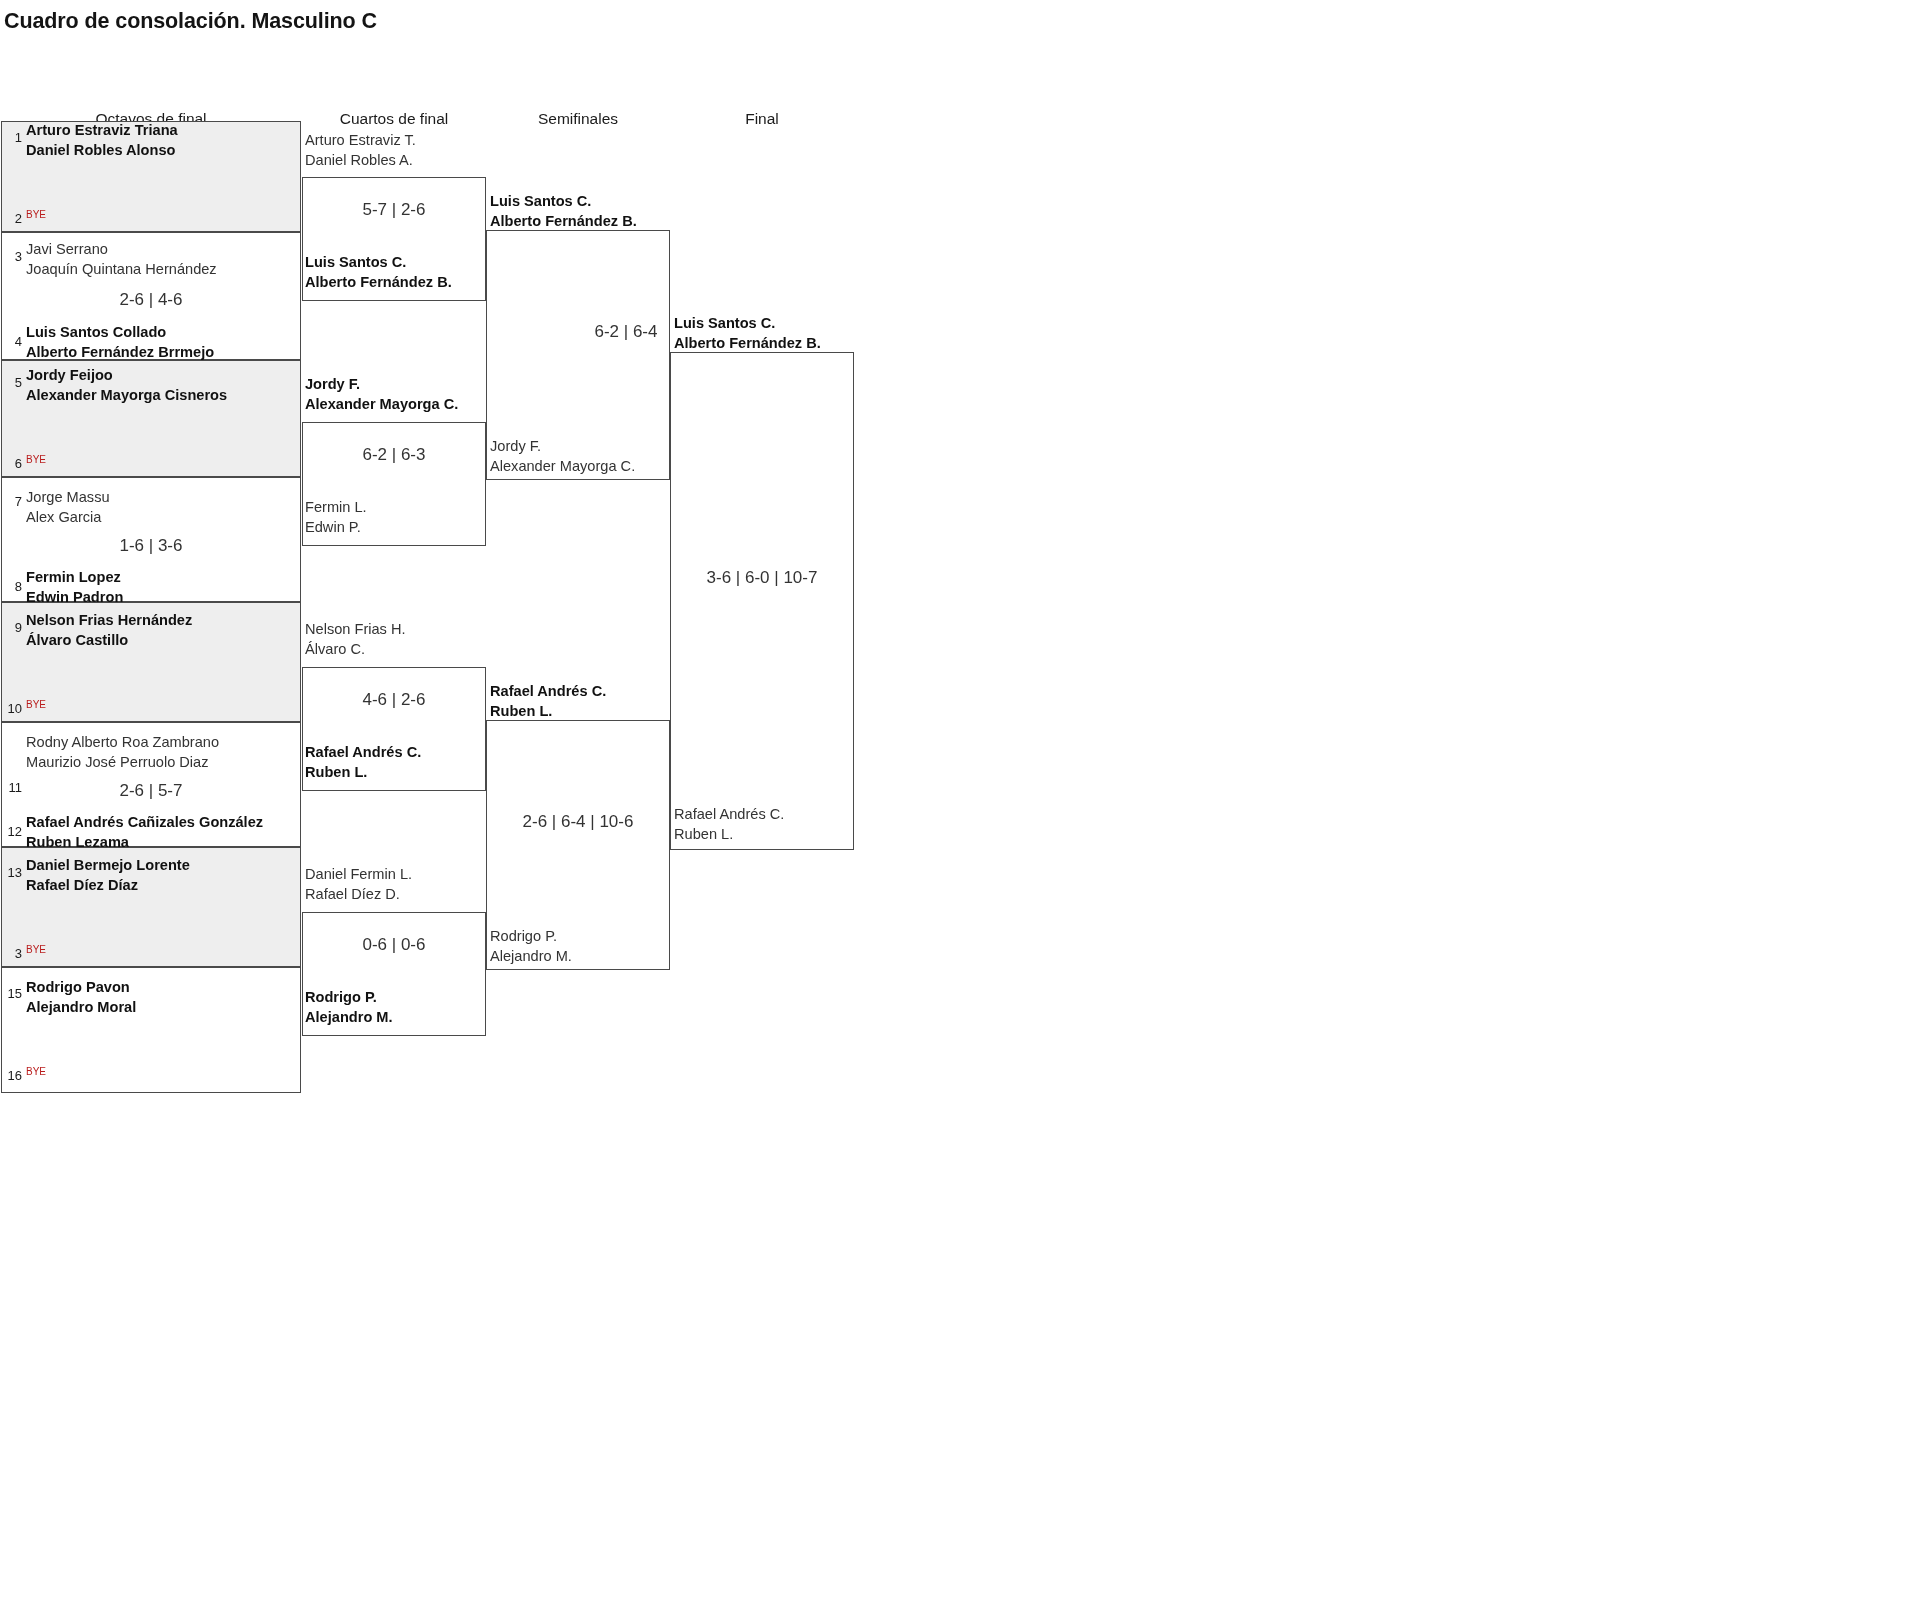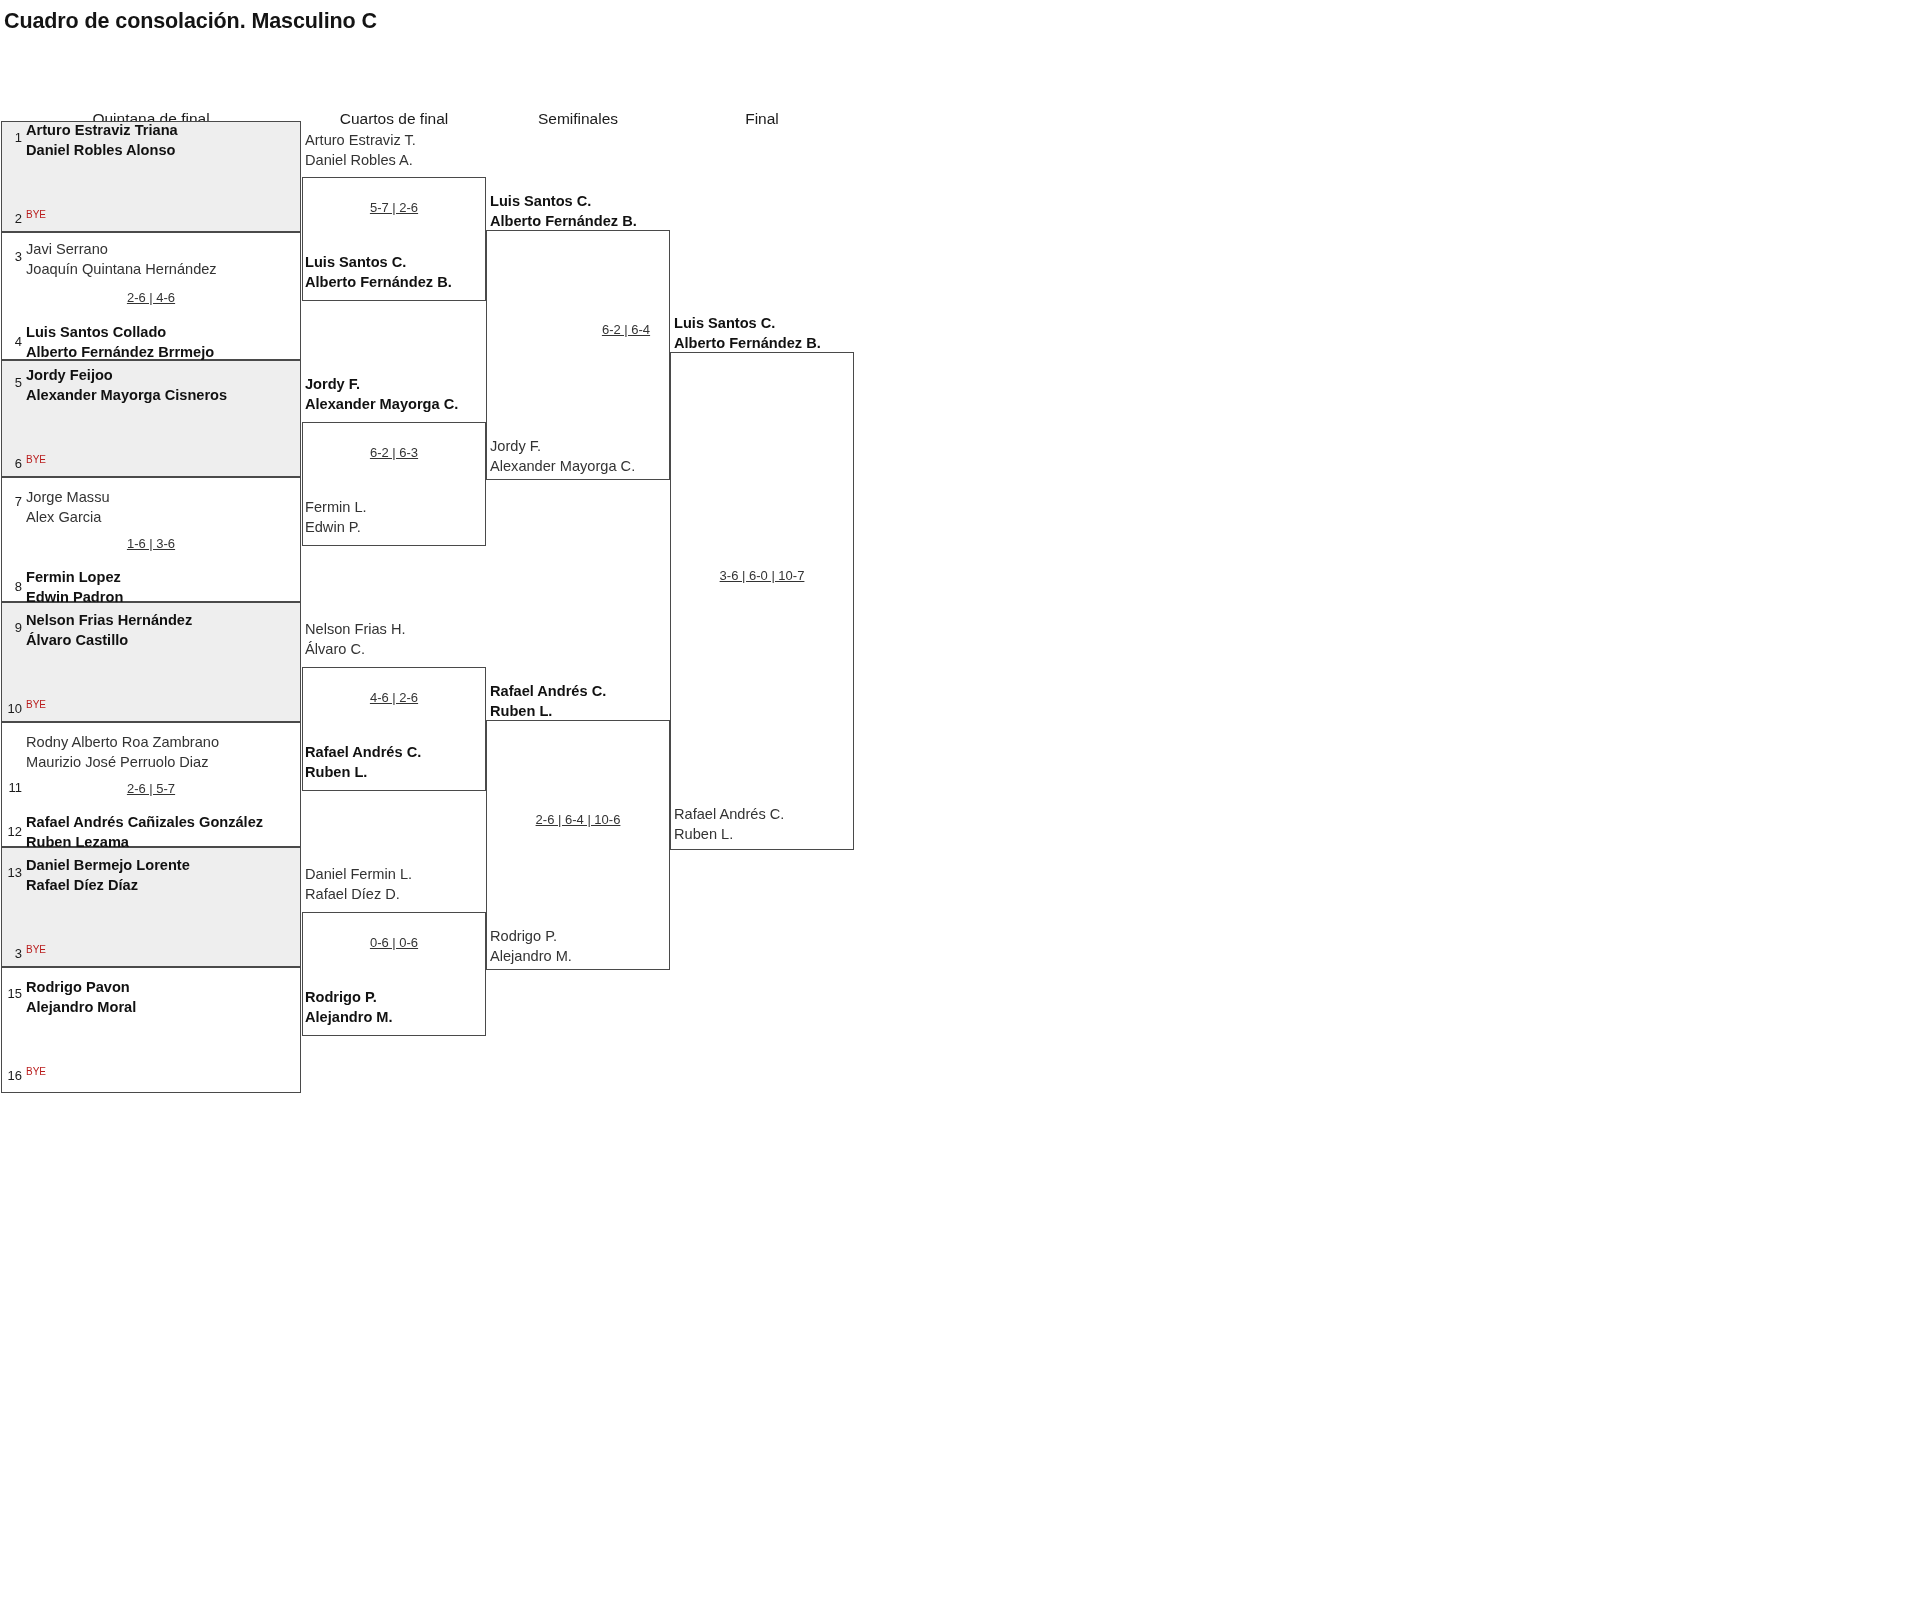--- a/index.html
+++ b/index.html
@@ -39,38 +39,38 @@
     position:absolute;font-size:14.6px;line-height:19.5px;color:#333333;white-space:nowrap;
   }
   .team.win{font-weight:700;color:#111111;}
   .team .ln{display:block;}
 
   .bye{
     position:absolute;font-size:10px;color:#b91c1c;white-space:nowrap;
   }
 
   .score{
-    position:absolute;font-size:13px;color:#333333;white-space:nowrap;text-align:center;text-decoration:underline;
+    position:absolute;font-size:17px;color:#333333;white-space:nowrap;text-align:center;
   }
 
   
   .mbox{
     position:absolute;box-sizing:border-box;border:1px solid #4a4a4a;background:transparent;
   }
 </style>
 </head>
 <body>
 
 <div class="stage">
 
   <div class="title-block">
     <div class="title-line">Cuadro de consolación. Masculino C</div>
   </div>
 
-  <div class="round-head" style="left:1px;top:110px;width:300px;">Quintana de final</div>
+  <div class="round-head" style="left:1px;top:110px;width:300px;">Octavos de final</div>
   <div class="round-head" style="left:303px;top:110px;width:182px;">Cuartos de final</div>
   <div class="round-head" style="left:487px;top:110px;width:182px;">Semifinales</div>
   <div class="round-head" style="left:671px;top:110px;width:182px;">Final</div>
 
   <div class="cell r1-cell shaded" style="left:1px;top:121px;width:300px;height:111px;"></div>
   <div class="seed" style="left:0px;top:130px;">1</div>
   <div class="team win" style="left:26px;top:121px;">
     <span class="ln">Arturo Estraviz Triana</span>
     <span class="ln">Daniel Robles Alonso</span>
   </div>

